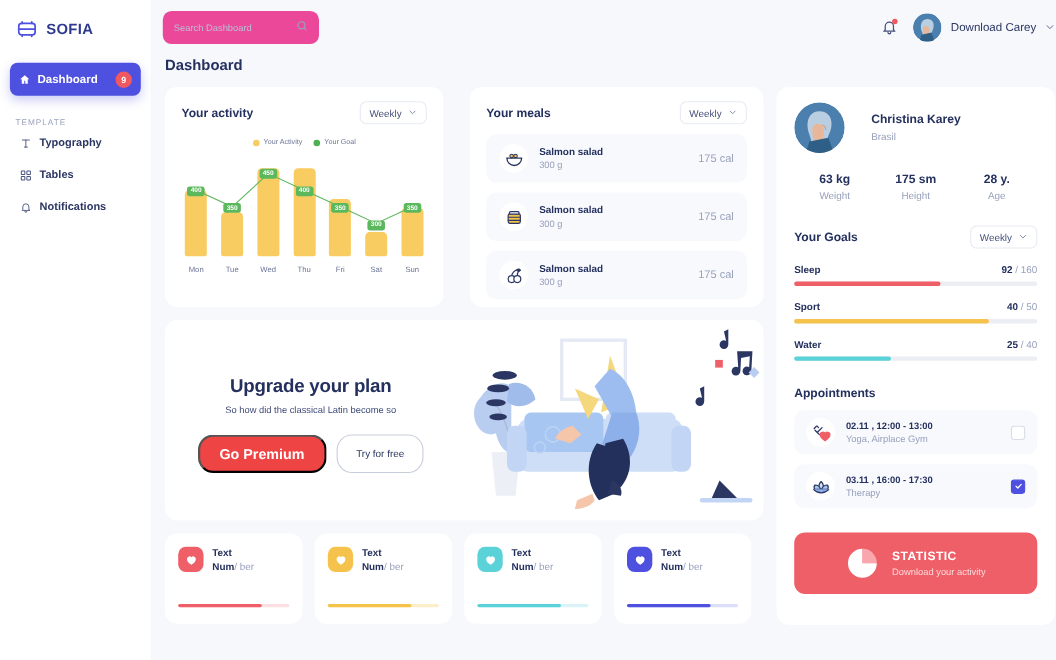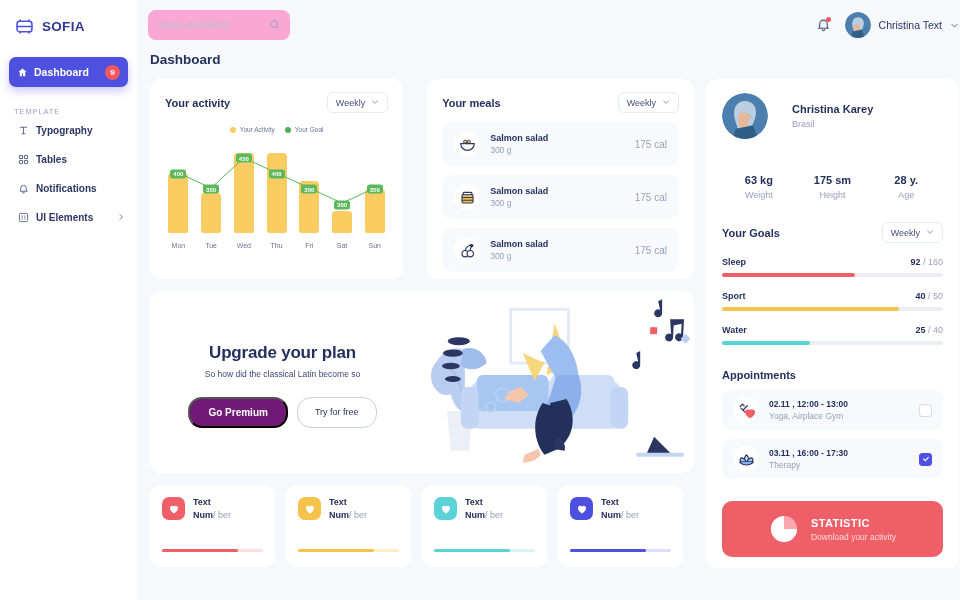--- a/index.html
+++ b/index.html
@@ -49,21 +49,21 @@
   }
   .nav-item .lbl { flex: 1; }
   .nav-ico { width: 11px; height: 11px; display:flex; align-items:center; justify-content:center; color:#48537e; }
   .chev-r { color: #5b6488; font-size: 9px; }
 
   
   .main { flex: 1; height: 600px; position: relative; }
 
   .topbar { height: 50px; display: flex; align-items: center; padding: 0 14px 0 11px; }
   .search {
-    width: 142px; height: 30px; background: #f9a8d4; border-radius: 8px;
+    width: 142px; height: 30px; background: #ec4899; border-radius: 8px;
     display: flex; align-items: center; padding: 0 10px;
   }
   .search input {
     border: 0; outline: 0; flex: 1; font-size: 8.5px;
     font-family: "Liberation Sans", sans-serif; color: #24305e;
     background: transparent;
   }
   .search input::placeholder { color: #b9c0d4; }
   .topbar-right { margin-left: auto; display: flex; align-items: center; gap: 14px; }
   .bell { position: relative; width: 15px; height: 16px; color: #46507a; }
@@ -118,42 +118,42 @@
   .meal-name { font-size: 9px; font-weight: bold; }
   .meal-sub { font-size: 8.5px; color: #98a0bb; margin-top: 2px; }
   .meal-cal { font-size: 10px; color: #98a0bb; }
 
   
   .upgrade { margin-top: 12px; height: 182px; display: flex; overflow: hidden; position: relative; }
   .upg-left { width: 265px; display: flex; flex-direction: column; align-items: center; justify-content: center; padding-top: 6px; }
   .upg-title { font-size: 17px; font-weight: bold; letter-spacing: -.2px; }
   .upg-sub { font-size: 8.5px; color: #3d4977; margin-top: 6px; }
   .upg-btns { display: flex; gap: 9px; margin-top: 18px; }
-  .btn-primary { background: #701a75; color: #fff; font-size: 10px; font-weight: bold; border-radius: 14px; padding: 8px 18px; }
+  .btn-primary { background: #ef4444; color: #fff; font-size: 13px; font-weight: bold; border-radius: 14px; padding: 8px 18px; }
   .btn-ghost { border: 1px solid #c9cede; color: #2b3663; font-size: 9px; border-radius: 14px; padding: 8px 17px; background:#fff; }
   .upg-art { flex: 1; position: relative; }
 
   
   .stats-row { display: flex; gap: 11px; margin-top: 12px; }
   .stat-card { width: 125px; height: 82px; padding: 12px 12px 0 12px; position: relative; }
   .stat-top { display: flex; align-items: center; gap: 8px; }
   .stat-ico { width: 23px; height: 23px; border-radius: 7px; display:flex; align-items:center; justify-content:center; color:#fff; }
   .stat-text { font-size: 9px; font-weight: bold; }
   .stat-num { font-size: 9px; font-weight: bold; margin-top: 3px; }
   .stat-num span { color: #98a0bb; font-weight: normal; }
   .stat-bar { position: absolute; left: 12px; right: 12px; bottom: 15px; height: 3.5px; border-radius: 2px; }
   .stat-bar i { display: block; height: 100%; border-radius: 2px; }
 
   
   .right-panel { background: #fff; border-radius: 11px; padding: 14px 16px 0 16px; height: 489px; }
   .profile { display: flex; align-items: center; gap: 24px; }
   .avatar-lg { width: 46px; height: 46px; border-radius: 50%; overflow: hidden; }
   .p-name { font-size: 11px; font-weight: bold; }
   .p-loc { font-size: 9px; color: #98a0bb; margin-top: 4px; }
-  .metrics { display: flex; margin-top: 35px; }
+  .metrics { display: flex; margin-top: 18px; }
   .metric { flex: 1; text-align: center; }
   .m-val { font-size: 11px; font-weight: bold; }
   .m-lbl { font-size: 9px; color: #98a0bb; margin-top: 4px; }
 
   .goals-head { display: flex; align-items: center; margin-top: 22px; }
   .goals-head .card-title { font-size: 11px; }
   .goal { margin-top: 14px; }
   .goal-top { display: flex; align-items: baseline; }
   .goal-name { font-size: 9px; font-weight: bold; flex: 1; }
   .goal-val { font-size: 9px; font-weight: bold; }
@@ -234,34 +234,20 @@
     <div class="nav-item">
       <span class="nav-ico">
         <svg width="11" height="11" viewBox="0 0 24 24" fill="none" stroke="#48537e" stroke-width="1.8" stroke-linecap="round">
             <path d="M18 16V11a6 6 0 1 0-12 0v5l-1.5 2h15z"></path>
             <path d="M10 20a2 2 0 0 0 4 0"></path>
           </svg>
       </span>
       <span class="lbl">Notifications</span>
     </div>
 
-    <div class="nav-item">
-      <span class="nav-ico">
-        <svg width="11" height="11" viewBox="0 0 24 24" fill="none" stroke="#48537e" stroke-width="1.8">
-            <rect x="3" y="3" width="18" height="18" rx="3"></rect>
-            <path d="M9 7v10M15 7v10" stroke-width="1.4"></path>
-          </svg>
-      </span>
-      <span class="lbl">UI Elements</span>
-      <span class="chev-r">
-        <svg width="8" height="10" viewBox="0 0 24 24" fill="none" stroke="#5b6488" stroke-width="2.6" stroke-linecap="round">
-            <path d="M9 5l7 7-7 7"></path>
-          </svg>
-      </span>
-    </div>
   </aside>
 
   <section class="main">
 
     <div class="topbar">
       <div class="search">
         <input value="" placeholder="Search Dashboard" style="">
         <span>
           <svg width="11" height="11" viewBox="0 0 24 24" fill="none" stroke="#9aa2be" stroke-width="2.2" stroke-linecap="round">
               <circle cx="11" cy="11" r="7"></circle>
@@ -279,21 +265,21 @@
         </span>
         <div class="user">
           <span class="avatar-sm">
             <svg width="26" height="26" viewBox="0 0 40 40">
               <circle cx="20" cy="20" r="20" fill="#4a7fae"></circle>
               <path d="M20 8c6 0 9 4 9 9 0 6-3 9-3 12l-12 3c0-5-3-7-3-13 0-6 3-11 9-11z" fill="#b9cee0"></path>
               <path d="M18 18c3 0 5 2 5 6s-2 9-2 12h-6c1-5-1-8-1-12s1-6 4-6z" fill="#e8b79a"></path>
               <path d="M12 30l14-3 4 13H9z" fill="#2f5f86"></path>
             </svg>
           </span>
-          <span class="user-name">Christina Text</span>
+          <span class="user-name">Download Carey</span>
           <span>
             <svg width="9" height="9" viewBox="0 0 24 24" fill="none" stroke="#5b6488" stroke-width="2.4" stroke-linecap="round">
                 <path d="M5 9l7 7 7-7"></path>
               </svg>
           </span>
         </div>
       </div>
     </div>
 
     <div class="page-title">Dashboard</div>

